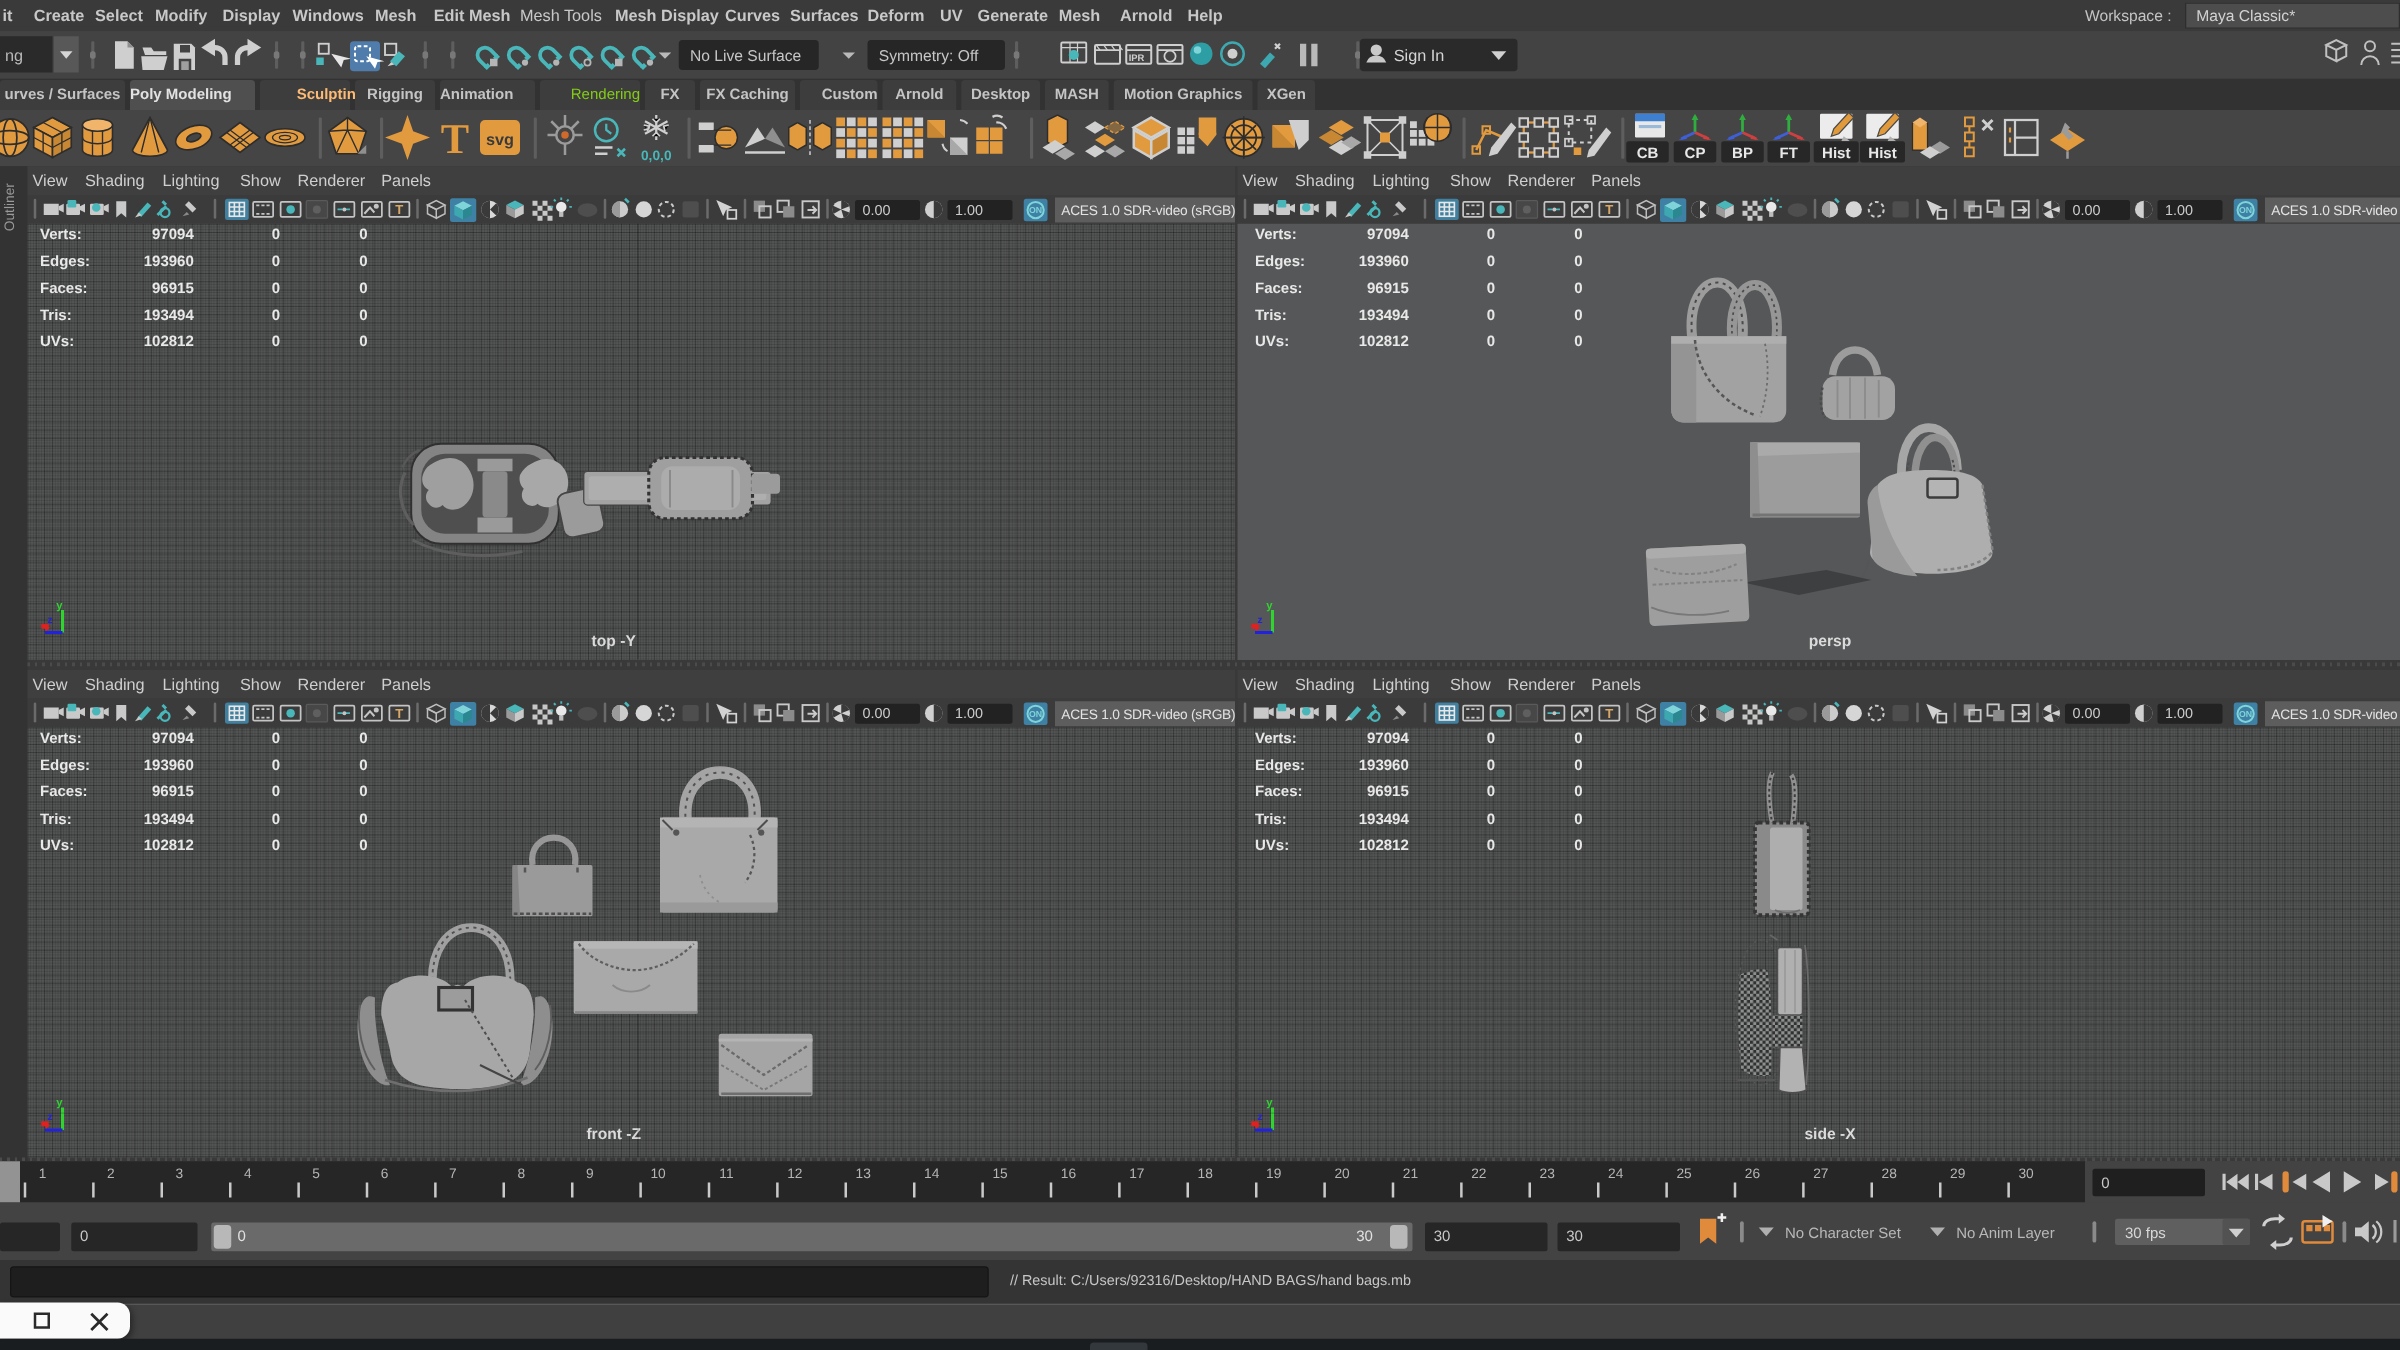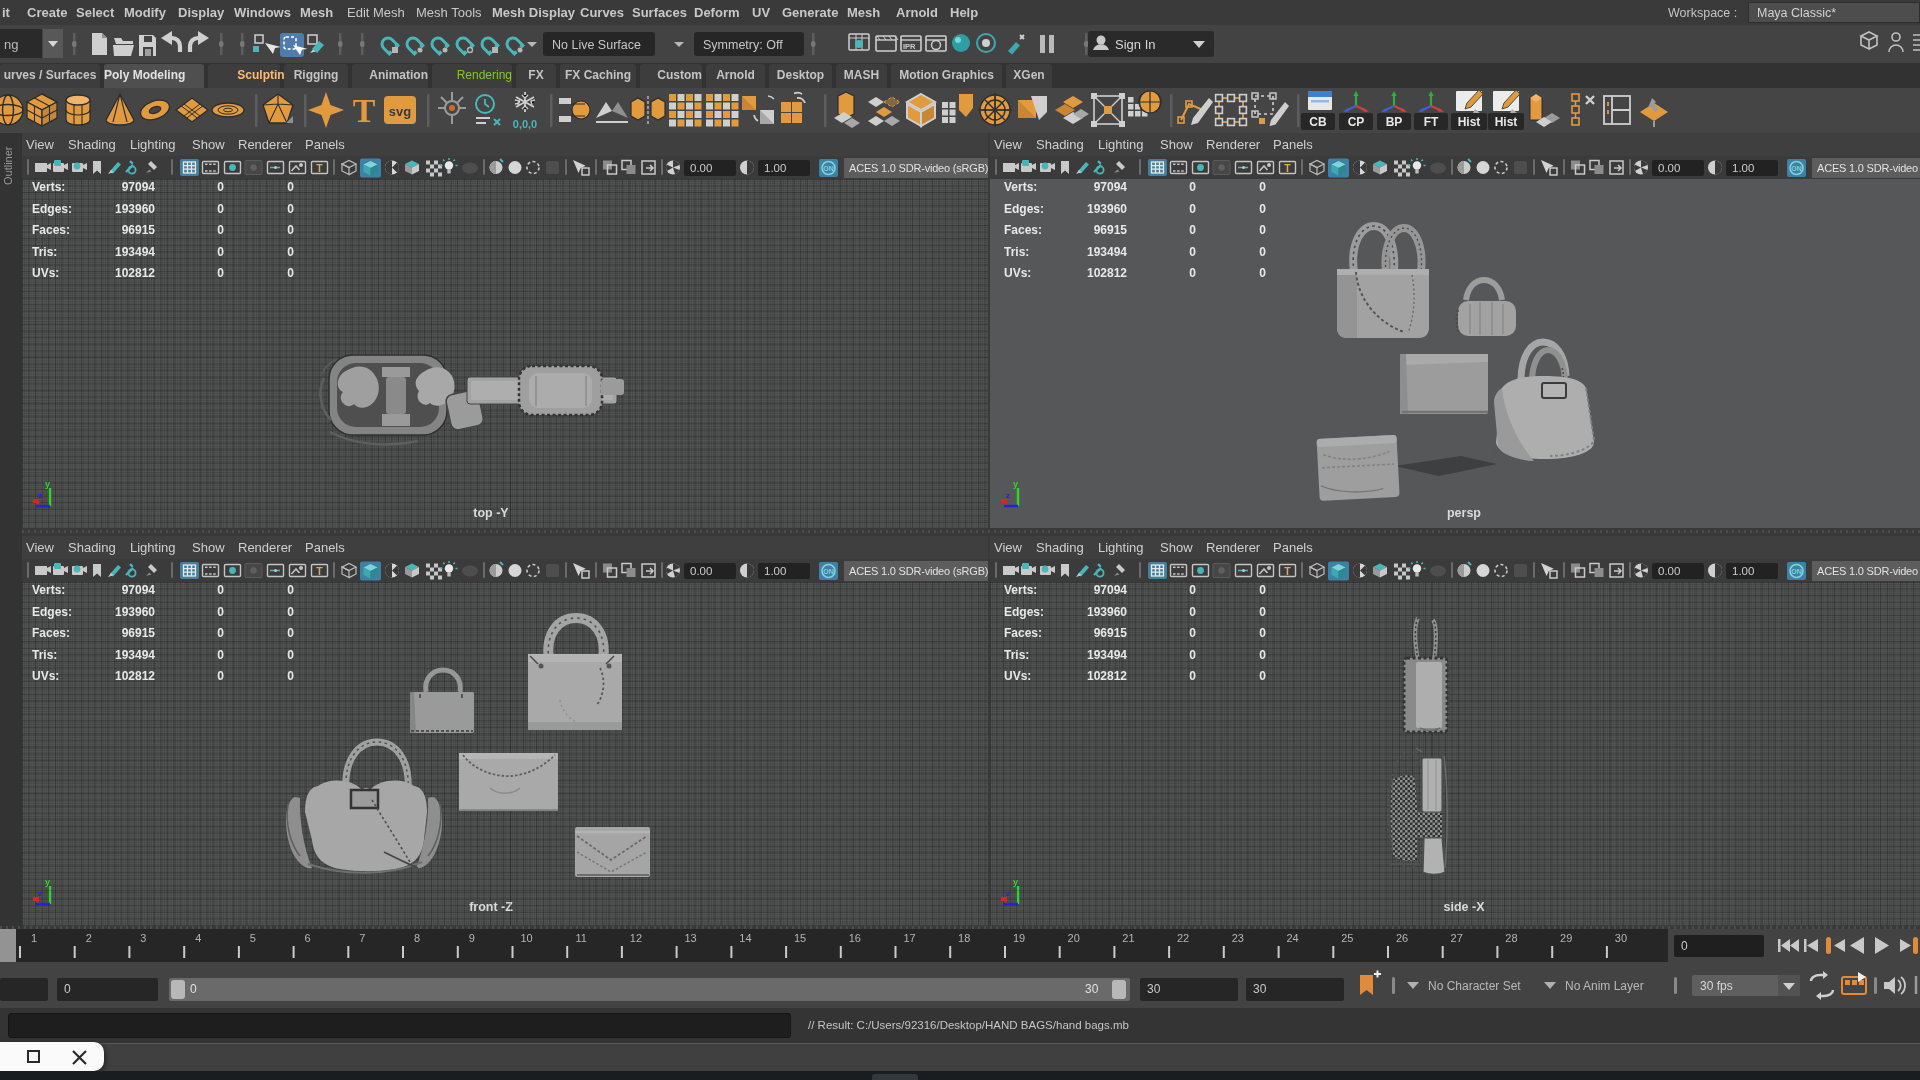--- a/index.html
+++ b/index.html
@@ -146,21 +146,21 @@
 </defs>
   </svg>
 <div class="abs" style="left:0;top:0;width:1920px;height:25px;background:#3a3a3a"></div>
 <div class="txt" style="left:2px;top:5px;font-size:13px;font-weight:bold;color:#c8c8c8">it</div>
 <div class="txt" style="left:27px;top:5px;font-size:13px;font-weight:bold;color:#c8c8c8">Create</div>
 <div class="txt" style="left:76px;top:5px;font-size:13px;font-weight:bold;color:#c8c8c8">Select</div>
 <div class="txt" style="left:124px;top:5px;font-size:13px;font-weight:bold;color:#c8c8c8">Modify</div>
 <div class="txt" style="left:178px;top:5px;font-size:13px;font-weight:bold;color:#c8c8c8">Display</div>
 <div class="txt" style="left:234px;top:5px;font-size:13px;font-weight:bold;color:#c8c8c8">Windows</div>
 <div class="txt" style="left:300px;top:5px;font-size:13px;font-weight:bold;color:#c8c8c8">Mesh</div>
-<div class="txt" style="left:347px;top:5px;font-size:13px;font-weight:normal;color:#c8c8c8">Edit Mesh</div>
+<div class="txt" style="left:347px;top:5px;font-size:13px;font-weight:bold;color:#c8c8c8">Edit Mesh</div>
 <div class="txt" style="left:416px;top:5px;font-size:13px;font-weight:normal;color:#c8c8c8">Mesh Tools</div>
 <div class="txt" style="left:492px;top:5px;font-size:13px;font-weight:bold;color:#c8c8c8">Mesh Display</div>
 <div class="txt" style="left:580px;top:5px;font-size:13px;font-weight:bold;color:#c8c8c8">Curves</div>
 <div class="txt" style="left:632px;top:5px;font-size:13px;font-weight:bold;color:#c8c8c8">Surfaces</div>
 <div class="txt" style="left:694px;top:5px;font-size:13px;font-weight:bold;color:#c8c8c8">Deform</div>
 <div class="txt" style="left:752px;top:5px;font-size:13px;font-weight:bold;color:#c8c8c8">UV</div>
 <div class="txt" style="left:782px;top:5px;font-size:13px;font-weight:bold;color:#c8c8c8">Generate</div>
 <div class="txt" style="left:847px;top:5px;font-size:13px;font-weight:bold;color:#c8c8c8">Mesh</div>
 <div class="txt" style="left:896px;top:5px;font-size:13px;font-weight:bold;color:#c8c8c8">Arnold</div>
 <div class="txt" style="left:950px;top:5px;font-size:13px;font-weight:bold;color:#c8c8c8">Help</div>
@@ -269,21 +269,21 @@
 <div class="abs" style="left:0;top:63px;width:1920px;height:25px;background:#323232"></div>
 <div class="abs" style="left:0px;top:64px;width:100px;height:24px;background:#3d3d3d;border-radius:3px 3px 0 0"></div>
 <div class="txt" style="left:0px;top:68px;width:100px;text-align:center;font-size:12px;font-weight:bold;color:#c4c4c4">urves / Surfaces</div>
 <div class="abs" style="left:104px;top:64px;width:100px;height:24px;background:#4f4f4f;border-radius:3px 3px 0 0"></div>
 <div class="txt" style="left:104px;top:68px;width:76px;text-align:center;font-size:12px;font-weight:bold;color:#e2e2e2">Poly Modeling</div>
 <div class="abs" style="left:208px;top:64px;width:72px;height:24px;background:#3d3d3d;border-radius:3px 3px 0 0"></div>
 <div class="txt" style="left:220px;top:68px;width:72px;text-align:right;font-size:12px;font-weight:bold;color:#fdba74">Sculpting</div>
 <div class="abs" style="left:284px;top:64px;width:64px;height:24px;background:#3d3d3d;border-radius:3px 3px 0 0"></div>
 <div class="txt" style="left:284px;top:68px;width:64px;text-align:center;font-size:12px;font-weight:bold;color:#c4c4c4">Rigging</div>
 <div class="abs" style="left:352px;top:64px;width:76px;height:24px;background:#3d3d3d;border-radius:3px 3px 0 0"></div>
-<div class="txt" style="left:352px;top:68px;width:76px;text-align:right;font-size:12px;font-weight:bold;color:#c4c4c4">Animation</div>
+<div class="txt" style="left:352px;top:68px;width:76px;text-align:left;font-size:12px;font-weight:bold;color:#c4c4c4">Animation</div>
 <div class="abs" style="left:432px;top:64px;width:80px;height:24px;background:#3d3d3d;border-radius:3px 3px 0 0"></div>
 <div class="txt" style="left:432px;top:68px;width:80px;text-align:right;font-size:12px;font-weight:normal;color:#84cc16">Rendering</div>
 <div class="abs" style="left:516px;top:64px;width:40px;height:24px;background:#3d3d3d;border-radius:3px 3px 0 0"></div>
 <div class="txt" style="left:516px;top:68px;width:40px;text-align:center;font-size:12px;font-weight:bold;color:#c4c4c4">FX</div>
 <div class="abs" style="left:560px;top:64px;width:76px;height:24px;background:#3d3d3d;border-radius:3px 3px 0 0"></div>
 <div class="txt" style="left:560px;top:68px;width:76px;text-align:center;font-size:12px;font-weight:bold;color:#c4c4c4">FX Caching</div>
 <div class="abs" style="left:640px;top:64px;width:62px;height:24px;background:#3d3d3d;border-radius:3px 3px 0 0"></div>
 <div class="txt" style="left:640px;top:68px;width:62px;text-align:right;font-size:12px;font-weight:bold;color:#c4c4c4">Custom</div>
 <div class="abs" style="left:706px;top:64px;width:59px;height:24px;background:#3d3d3d;border-radius:3px 3px 0 0"></div>
 <div class="txt" style="left:706px;top:68px;width:59px;text-align:center;font-size:12px;font-weight:bold;color:#c4c4c4">Arnold</div>

